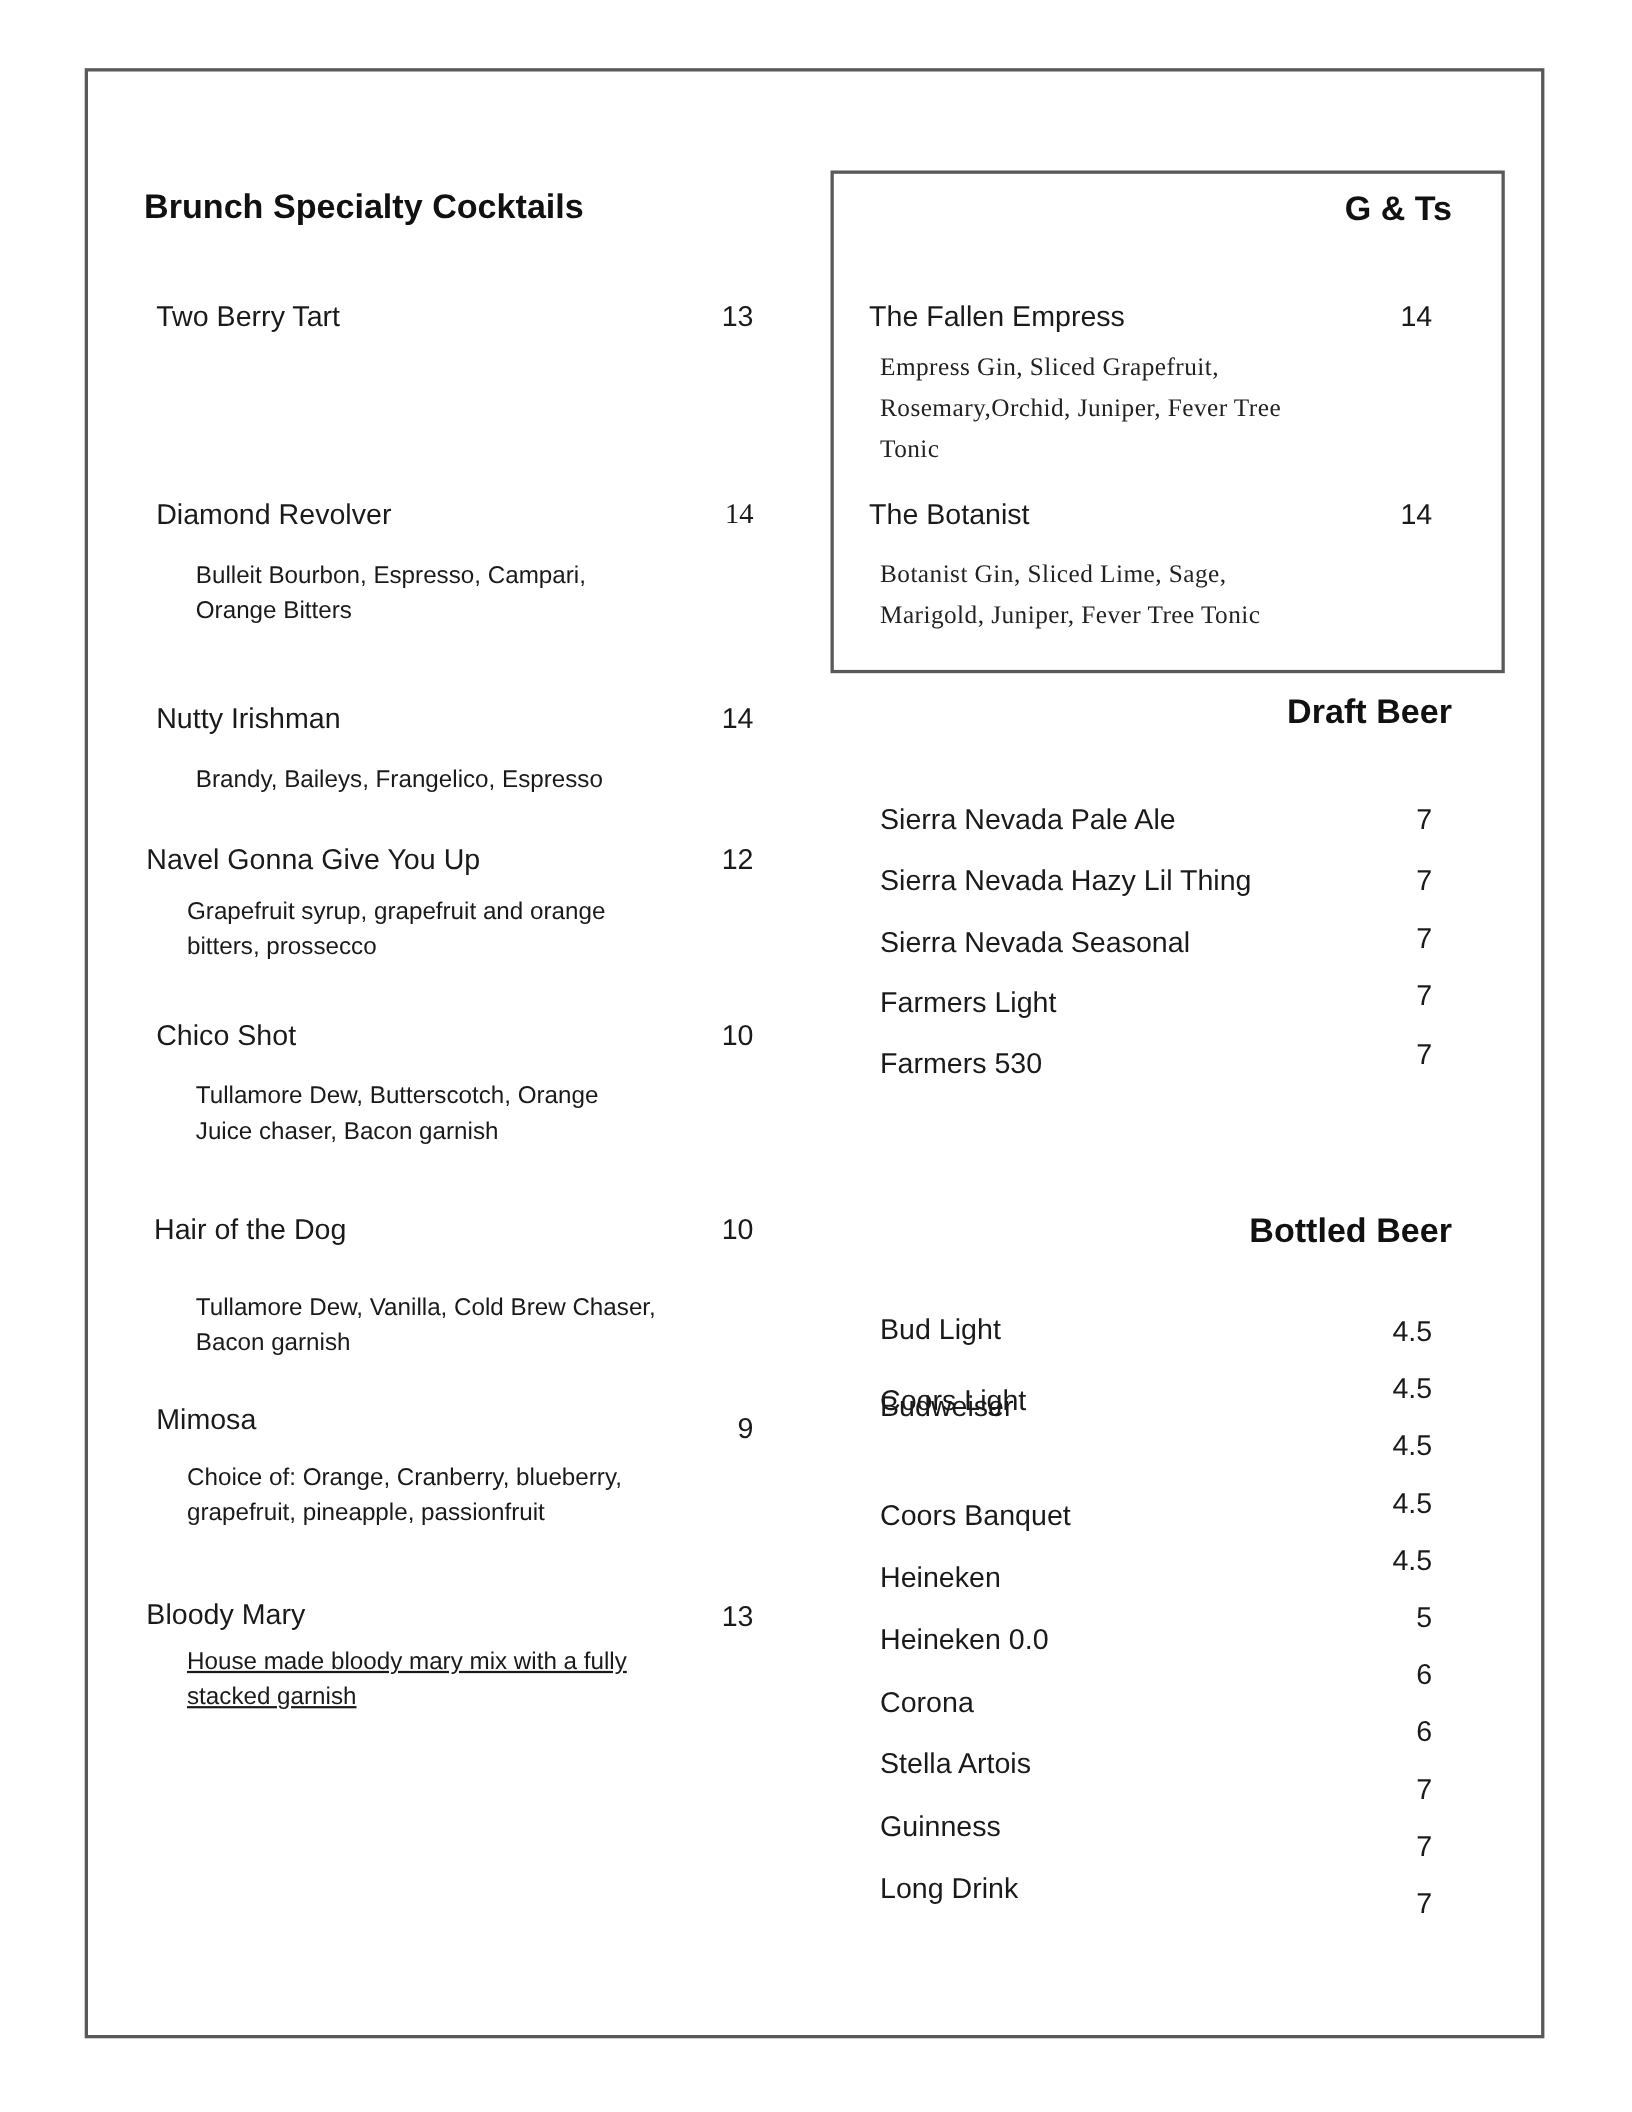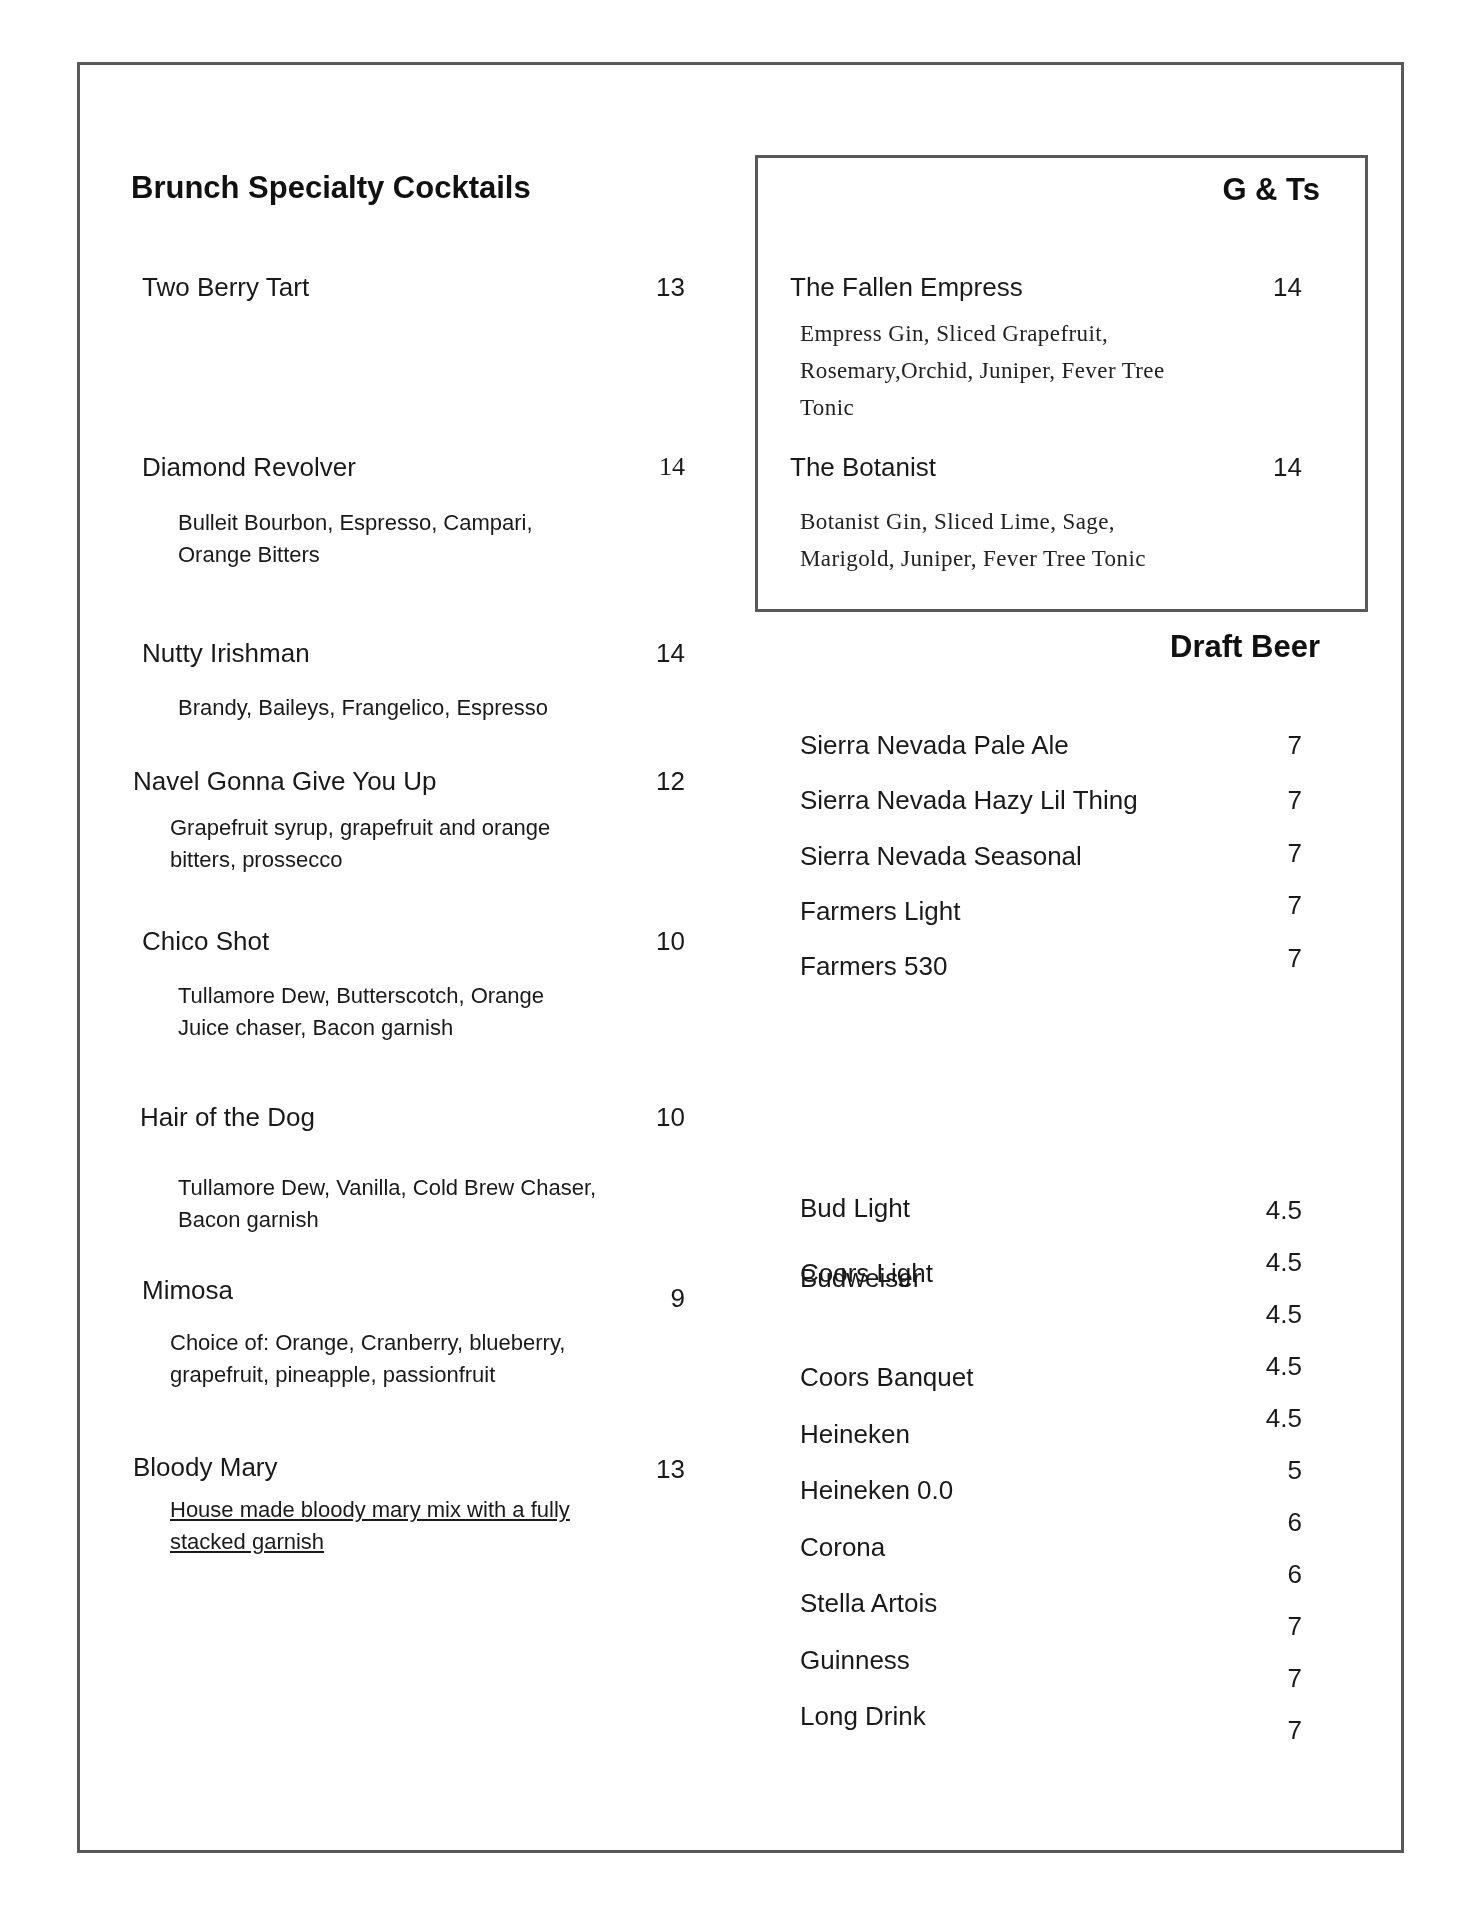--- a/index.html
+++ b/index.html
@@ -78,20 +78,21 @@
   <div class="abs beer-name" style="left:800px;top:839px;">Sierra Nevada Seasonal</div>
   <div class="abs beer-name" style="left:800px;top:894px;">Farmers Light</div>
   <div class="abs beer-name" style="left:800px;top:949px;">Farmers 530</div>
 
   <div class="abs price" style="left:1218px;top:728px;width:84px;">7</div>
   <div class="abs price" style="left:1218px;top:783px;width:84px;">7</div>
   <div class="abs price" style="left:1218px;top:836px;width:84px;">7</div>
   <div class="abs price" style="left:1218px;top:888px;width:84px;">7</div>
   <div class="abs price" style="left:1218px;top:941px;width:84px;">7</div>
 
+  <div class="abs heading right" style="left:1000px;top:1099px;">Bottled Beer</div>
 
   <div class="abs beer-name" style="left:800px;top:1191px;">Bud Light</div>
   <div class="abs beer-name" style="left:800px;top:1247px;margin-top:14px;">Budweiser</div>
   <div class="abs beer-name" style="left:800px;top:1256px;">Coors Light</div>
   <div class="abs beer-name" style="left:800px;top:1360px;">Coors Banquet</div>
   <div class="abs beer-name" style="left:800px;top:1417px;">Heineken</div>
   <div class="abs beer-name" style="left:800px;top:1473px;">Heineken 0.0</div>
   <div class="abs beer-name" style="left:800px;top:1530px;">Corona</div>
   <div class="abs beer-name" style="left:800px;top:1586px;">Stella Artois</div>
   <div class="abs beer-name" style="left:800px;top:1643px;">Guinness</div>

